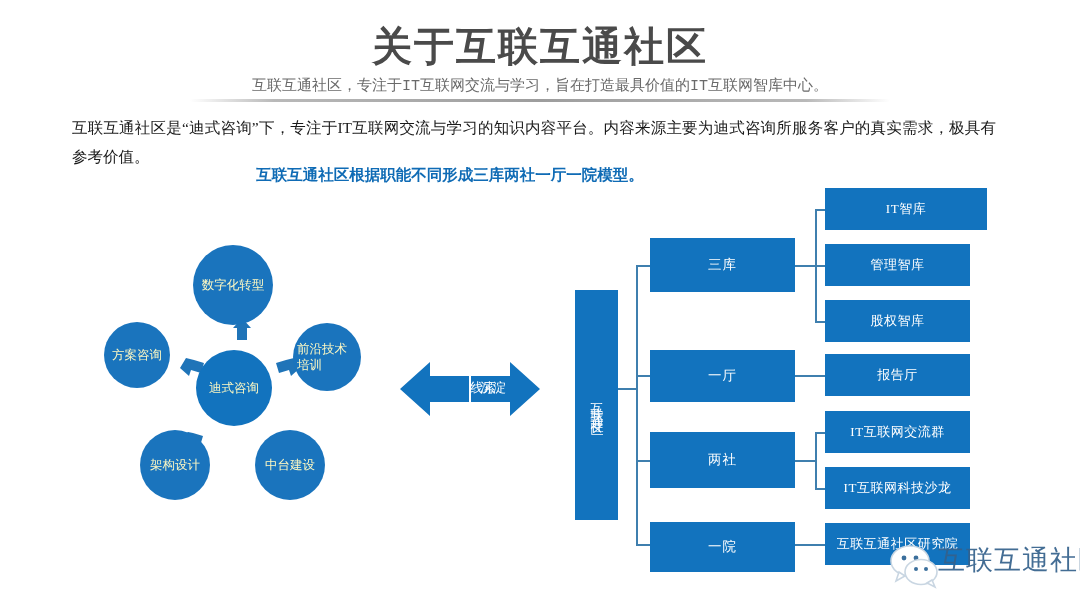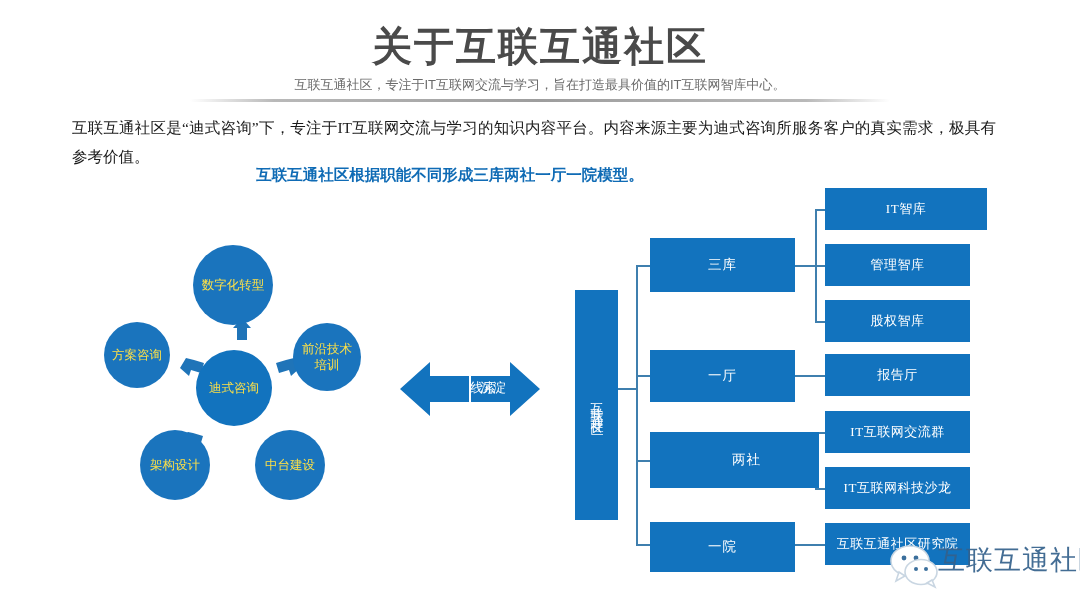--- a/index.html
+++ b/index.html
@@ -18,22 +18,22 @@
     position:absolute;left:0;top:22px;width:1080px;
     text-align:center;
     font-family:"Liberation Sans","DejaVu Sans",sans-serif;
     font-weight:bold;font-size:40px;letter-spacing:2px;
     color:#4a4a4a;line-height:48px;
     white-space:nowrap;
   }
   .hdr-sub{
     position:absolute;left:0;top:76px;width:1080px;
     text-align:center;
-    font-family:Liberation Sans, sans-serif;
-    font-size:13px;color:#6a6a6a;white-space:nowrap;
+    font-family:Liberation Mono, monospace;
+    font-size:15px;color:#6a6a6a;white-space:nowrap;
   }
   .hdr-rule{
     position:absolute;left:190px;top:99px;width:700px;height:3px;
     background:linear-gradient(to right,#ffffff 0%,#b9b9b9 12%,#9d9d9d 50%,#b9b9b9 88%,#ffffff 100%);
   }
 
   
   .para{
     position:absolute;left:72px;top:113px;width:924px;
     font-size:15.5px;line-height:29px;color:#1a1a1a;
@@ -45,21 +45,21 @@
     font-weight:bold;font-size:15.5px;color:#0f6bb5;
     white-space:nowrap;
   }
 
   
   .radial{position:absolute;left:90px;top:230px;width:300px;height:290px;}
   .circ{
     position:absolute;border-radius:50%;
     background:#1273be;
     display:flex;align-items:center;justify-content:center;
-    text-align:center;color:#fde047;
+    color:#fef9c3;
     font-size:12.5px;line-height:16px;
     box-shadow:0 0 0 0 rgba(0,0,0,0);
   }
   .circ.center{background:#1273be;}
   .circ.sat{background:#1a74bd;}
   .circ span{display:block;padding:0 4px;}
 
   
   .midarrow{position:absolute;left:400px;top:358px;width:140px;height:62px;}
   .midarrow .lbl{
@@ -177,21 +177,21 @@
     <div class="conn" style="left:255px;top:253px;width:2px;height:56px;"></div>
     <div class="conn" style="left:255px;top:252px;width:12px;height:2px;"></div>
     <div class="conn" style="left:255px;top:308px;width:12px;height:2px;"></div>
 
     <div class="conn" style="left:235px;top:364px;width:32px;height:2px;"></div>
 
     <div class="node root" style="left:15px;top:110px;width:43px;height:230px;">互联互通社区</div>
 
     <div class="node" style="left:90px;top:58px;width:145px;height:54px;">三库</div>
     <div class="node" style="left:90px;top:170px;width:145px;height:52px;">一厅</div>
-    <div class="node" style="left:90px;top:252px;width:145px;height:56px;padding-left:24px;">两社</div>
+    <div class="node" style="left:90px;top:252px;width:145px;height:56px;">两社</div>
     <div class="node" style="left:90px;top:342px;width:145px;height:50px;">一院</div>
 
     <div class="node l3" style="left:265px;top:8px;width:162px;height:42px;">IT智库</div>
     <div class="node l3" style="left:265px;top:64px;width:145px;height:42px;">管理智库</div>
     <div class="node l3" style="left:265px;top:120px;width:145px;height:42px;">股权智库</div>
 
     <div class="node l3" style="left:265px;top:174px;width:145px;height:42px;">报告厅</div>
 
     <div class="node l3" style="left:265px;top:231px;width:145px;height:42px;">IT互联网交流群</div>
     <div class="node l3" style="left:265px;top:287px;width:145px;height:42px;text-align:center;">IT互联网科技沙龙</div>

